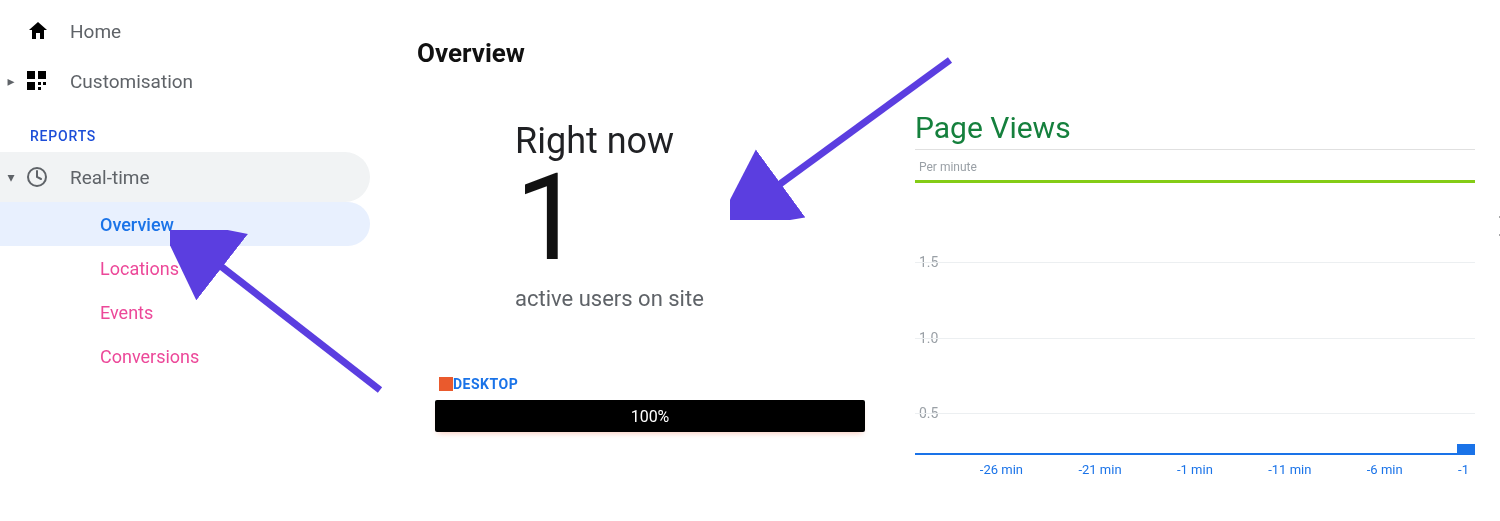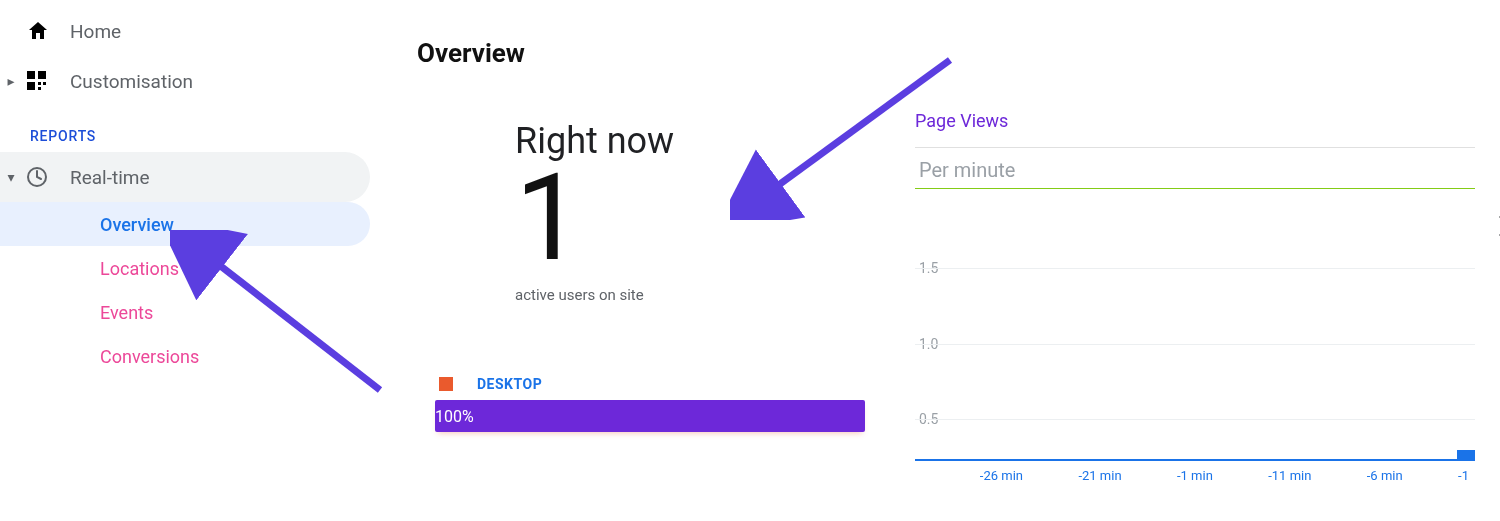--- a/index.html
+++ b/index.html
@@ -96,70 +96,70 @@
     font-weight: 400;
   }
   .right-now-num {
     font-size: 120px;
     line-height: 1;
     color: #111;
     font-weight: 400;
     margin-top: -4px;
   }
   .active-users {
-    font-size: 15px;
+    font-size: 22px;
     color: #5f6368;
     margin-top: 8px;
   }
   .legend-row {
     position: absolute;
     left: 44px; top: 366px;
     display: flex;
     align-items: center;
-    gap: 24px;
+    gap: 0;
   }
   .legend-swatch {
     width: 14px; height: 14px;
     background: #ea5a2d;
   }
   .legend-text {
     font-size: 14px;
     font-weight: 700;
     letter-spacing: .5px;
     color: #1a73e8;
   }
   .pct-bar {
     position: absolute;
     left: 40px; top: 390px;
     width: 430px; height: 32px;
-    background: #6d28d9;
+    background: #000000;
     border-radius: 2px;
     display: flex;
     align-items: center;
-    justify-content: flex-start;
+    justify-content: center;
     color: #fff;
     font-size: 16px;
     box-shadow: 0 4px 6px -3px rgba(234,90,45,.35);
   }
   
   .chart {
     position: absolute;
     left: 520px; top: 100px;
     width: 560px; height: 380px;
   }
   .chart-title {
-    font-size: 18px;
-    color: #6d28d9;
-    margin-bottom: 16px;
+    font-size: 30px;
+    color: #15803d;
+    margin-bottom: 4px;
   }
   .chart-sub {
-    font-size: 20px;
+    font-size: 12px;
     color: #9aa0a6;
     border-top: 1px solid #e0e0e0;
-    border-bottom: 1px solid #84cc16;
+    border-bottom: 3px solid #84cc16;
     padding: 10px 0 6px 4px;
   }
   .plot {
     position: relative;
     height: 290px;
     margin-top: 4px;
     text-align: right;
   }
   .grid-line {
     position: absolute;

